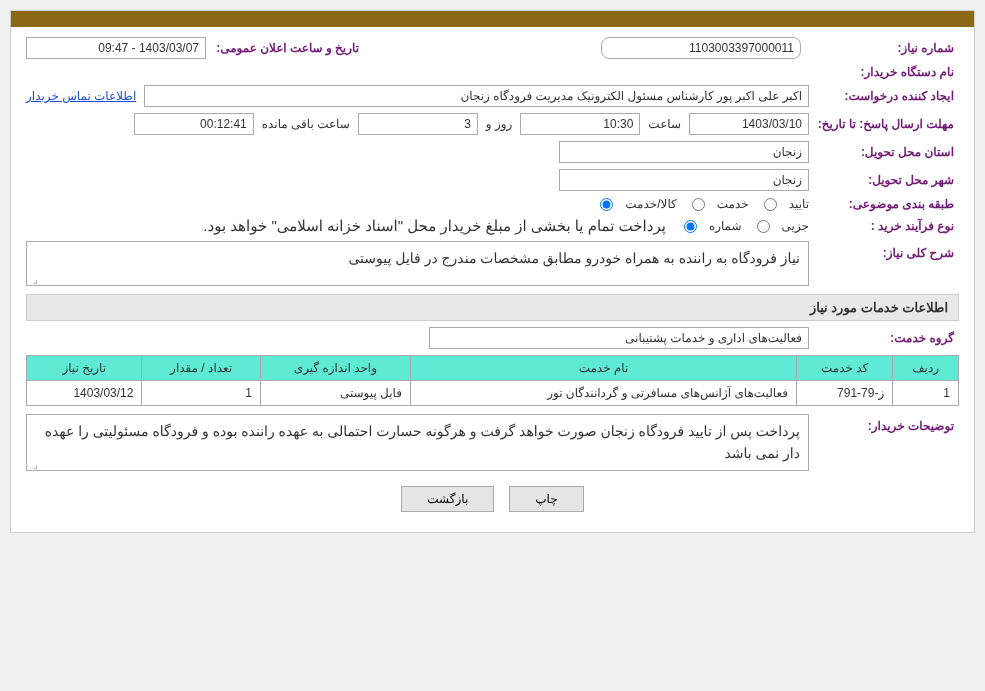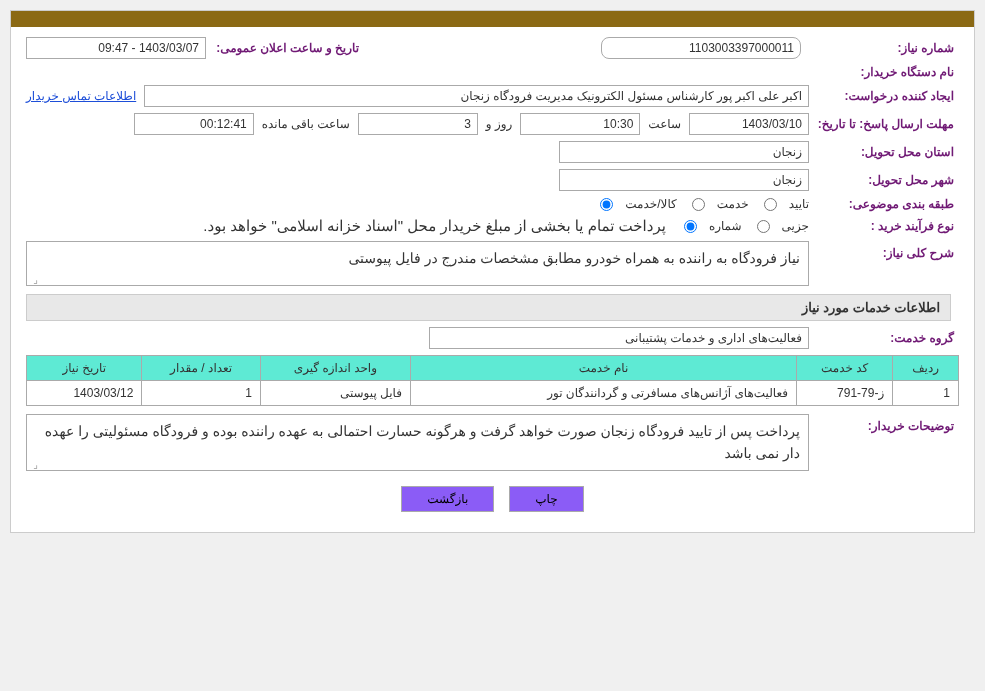--- a/index.html
+++ b/index.html
@@ -74,21 +74,21 @@
     .blue-link {
       color: #1d4ed8;
       text-decoration: underline;
       cursor: pointer;
     }
     .section-title {
       background: #e8e8e8;
       border: 1px solid #ccc;
       padding: 5px 10px;
       font-weight: bold;
-      margin: 8px 8px 6px 0;
+      margin: 8px 0 6px 0;
       font-size: 13px;
     }
     .radio-group {
       display: flex;
       gap: 15px;
       align-items: center;
     }
     .radio-item {
       display: flex;
       align-items: center;
@@ -116,21 +116,21 @@
       justify-content: center;
       gap: 15px;
       margin: 15px 0 10px 0;
     }
     .btn {
       border: 1px solid #aaa;
       padding: 5px 25px;
       cursor: pointer;
       font-family: Tahoma, Arial, sans-serif;
       font-size: 12px;
-      background: #8b5cf6;
+      background: #e5e5e5;
     }
     .description-box {
       border: 1px solid #aaa;
       padding: 5px 8px;
       background: #fff;
       min-height: 45px;
       width: 100%;
       font-size: 14px;
       line-height: 1.6;
     }

